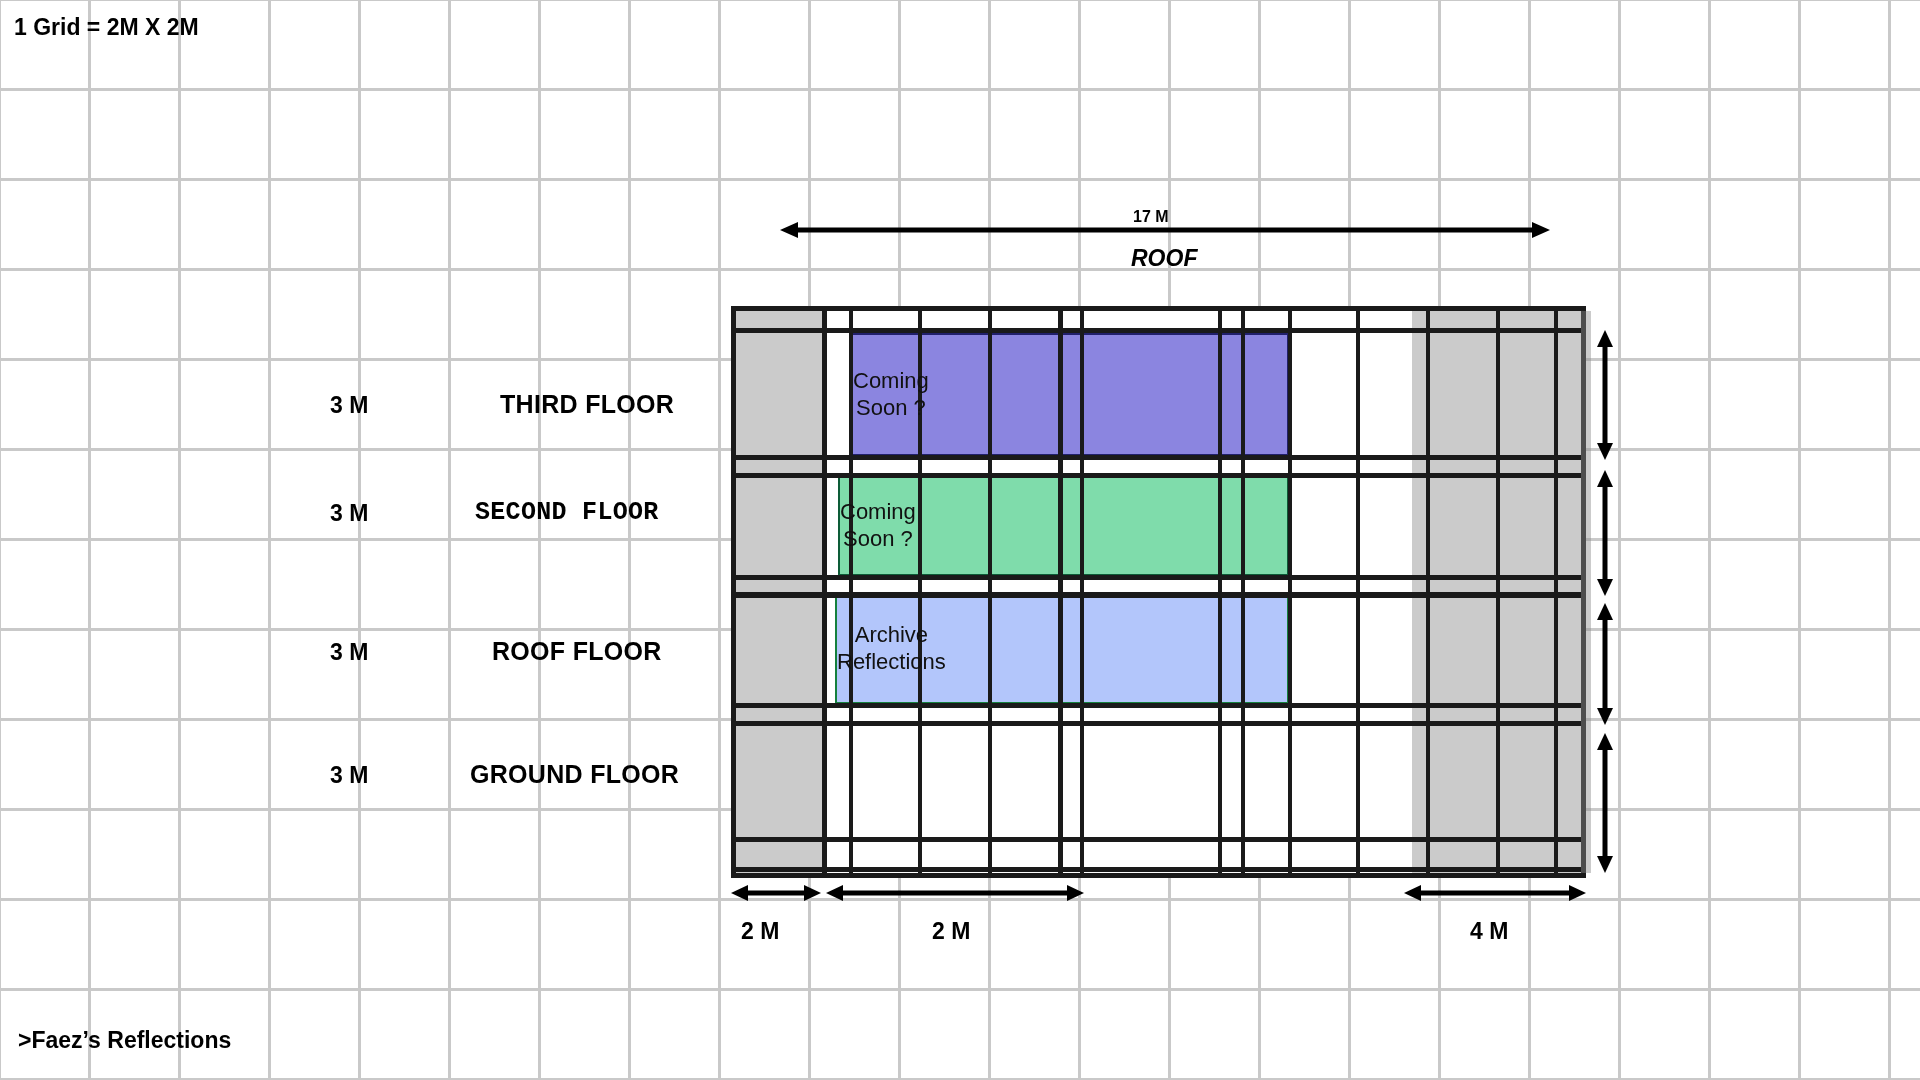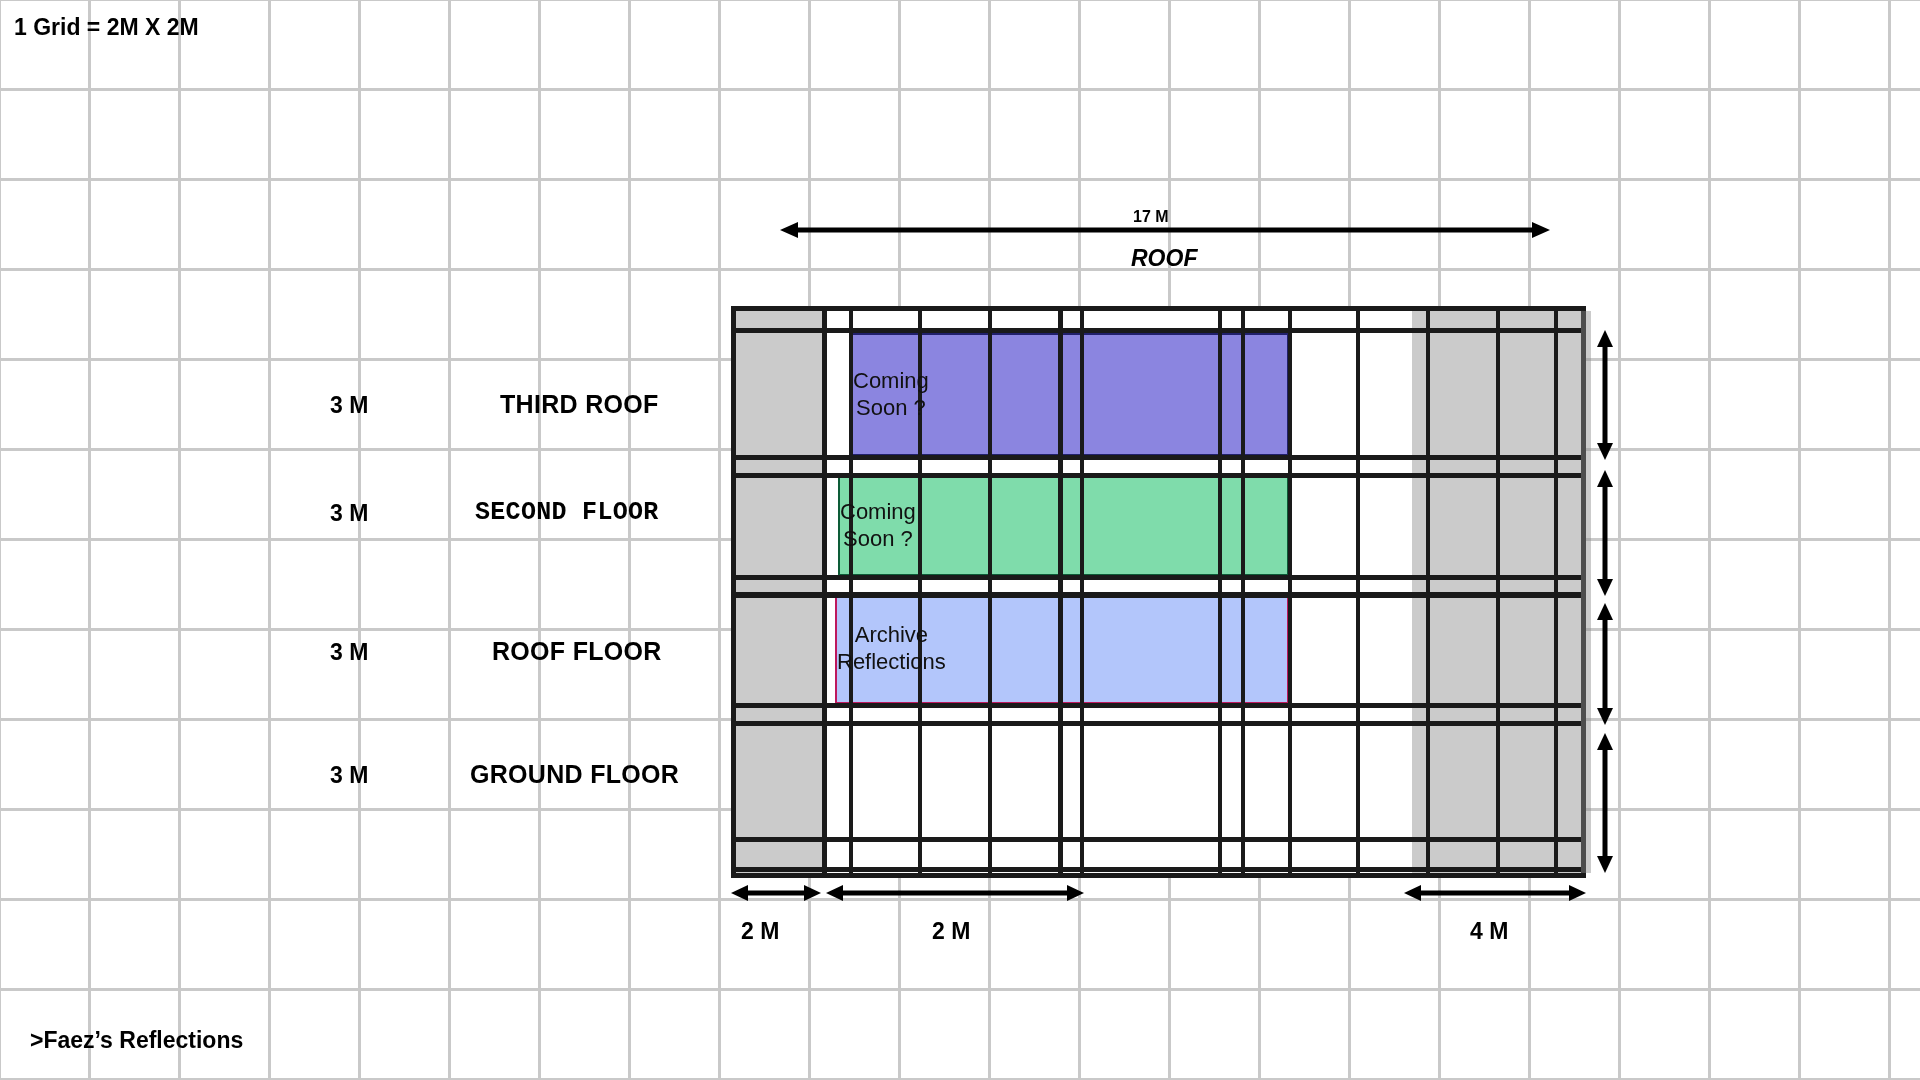--- a/index.html
+++ b/index.html
@@ -19,21 +19,21 @@
       linear-gradient(to right, #c9c9c9 0px, #c9c9c9 3px, transparent 3px),
       linear-gradient(to bottom, #c9c9c9 0px, #c9c9c9 3px, transparent 3px);
     background-size:90px 90px;
     background-position:-2px -2px;
   }
 
   
   .txt{position:absolute;color:#000000;font-weight:700;white-space:nowrap;}
 
   #legend-text{left:14px;top:14px;font-size:23px;}
-  #footer-text{left:30px;top:1027px;font-size:23px;}
+  #footer-text{left:18px;top:1027px;font-size:23px;}
 
   #roof-label{left:1131px;top:245px;font-size:23px;font-style:italic;}
   #width-label{left:1133px;top:176px;font-size:16px;margin-top:32px;}
 
   .floor-height{font-size:23px;}
   .floor-name{font-size:25px;letter-spacing:.3px;}
 
   .dim-label{font-size:23px;}
 
   
@@ -106,21 +106,21 @@
   </svg>
 </div>
 
 <div class="txt" id="roof-label">ROOF</div>
 
 <div class="txt floor-height" style="left:330px;top:392px;">3 M</div>
 <div class="txt floor-height" style="left:330px;top:500px;">3 M</div>
 <div class="txt floor-height" style="left:330px;top:639px;">3 M</div>
 <div class="txt floor-height" style="left:330px;top:762px;">3 M</div>
 
-<div class="txt floor-name" style="left:500px;top:390px;">THIRD ROOF</div>
+<div class="txt floor-name" style="left:500px;top:390px;">THIRD FLOOR</div>
 <div class="txt floor-name" style="left:475px;top:498px;font-family:Liberation Mono, monospace;">SECOND  FLOOR</div>
 <div class="txt floor-name" style="left:492px;top:637px;">ROOF  FLOOR</div>
 <div class="txt floor-name" style="left:470px;top:760px;">GROUND FLOOR</div>
 
 <div id="building">
 
   <div class="mass" id="mass-left"></div>
   <div class="mass" id="mass-right"></div>
 
   <div class="band" id="band-third" style="left:115px;top:22px;width:438px;height:123px;background:#8b85e0;border:2px solid #21206b;">
@@ -130,21 +130,21 @@
     </span>
   </div>
 
   <div class="band" id="band-second" style="left:102px;top:165px;width:451px;height:100px;background:#7fdcab;border:2px solid #0d5c37;">
     <span>
       <span>Coming</span><br>
       <span>Soon ?</span>
     </span>
   </div>
 
-  <div class="band" id="band-first" style="left:99px;top:283px;width:454px;height:110px;background:#b3c6fb;border:2px solid #be185d;">
+  <div class="band" id="band-first" style="left:99px;top:283px;width:454px;height:110px;background:#b3c6fb;border:2px solid #15803d;">
     <span>
       <span>Archive</span><br>
       <span>Reflections</span>
     </span>
   </div>
 
 
   <div class="slab" style="top:17px;height:5px;"></div>
   <div class="slab" style="top:144px;height:5px;"></div>
   <div class="slab" style="top:162px;height:5px;"></div>

